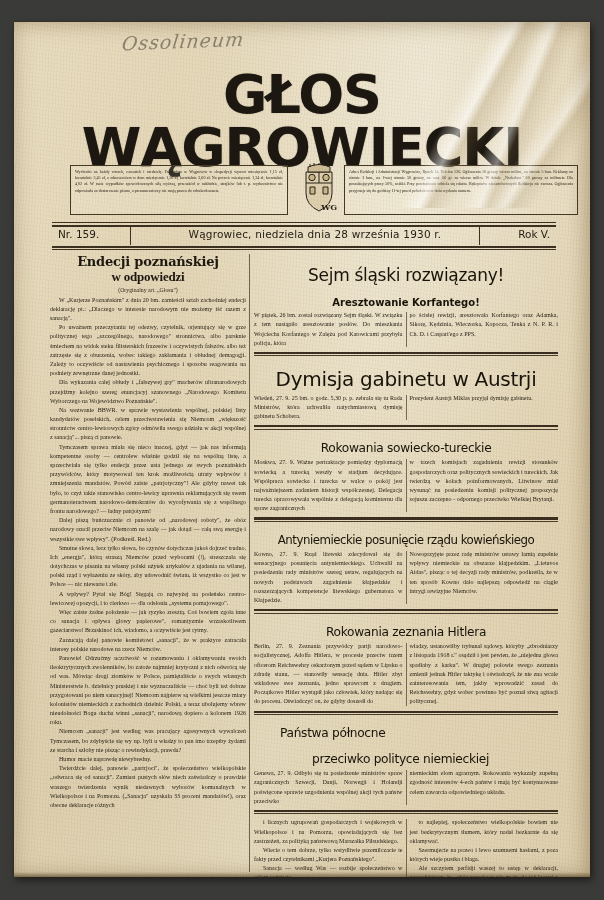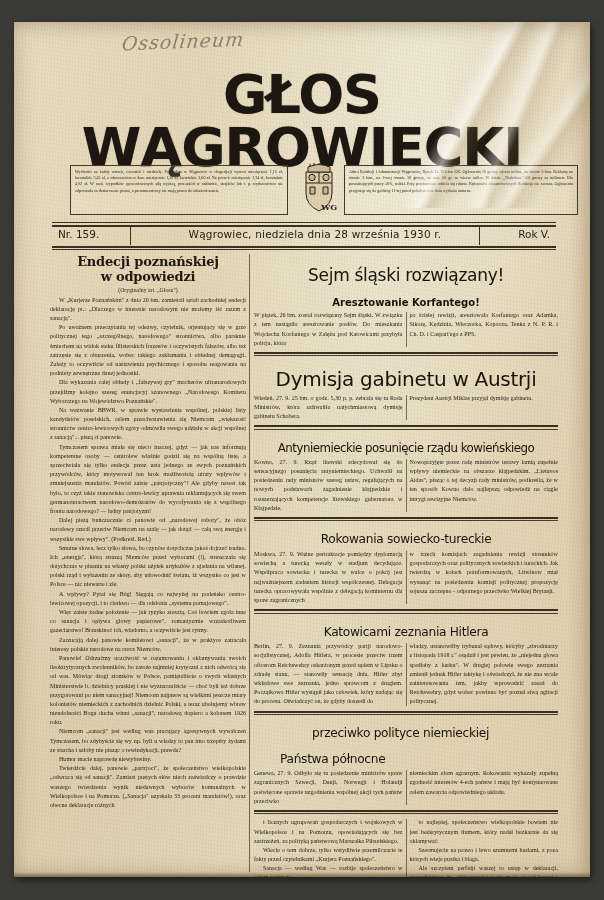--- a/index.html
+++ b/index.html
@@ -118,21 +118,21 @@
     color:#2a2318;hyphens:auto;
   }
   .body p{margin:0;text-indent:9px;}
 
   
   .head-serif{
     font-family:"DejaVu Serif", serif;font-weight:bold;
     text-align:center;color:#1d1810;line-height:1.18;
   }
   #h-endecja{font-size:13px;letter-spacing:-.2px;}
-  #h-endecja .l2{display:block;}
+  #h-endecja .l2{display:block;font-family:Liberation Serif, serif;}
   #sub-oryg{
     font-family:"Liberation Serif",serif;font-size:5.8px;
     text-align:center;color:#33291c;margin:2px 0 3px 0;
   }
 
   
   .head-sans{
     font-family:"DejaVu Sans", sans-serif;
     text-align:center;color:#191409;line-height:1.12;
     letter-spacing:-.3px;
@@ -252,52 +252,52 @@
             <div class="head-sans h1b">Dymisja gabinetu w Austrji</div>
             <div class="two" style="margin-top:3px;">
               <div class="body">Wiedeń, 27. 9. 25 bm. o godz. 5,30 p. p. zebrała się tu Rada Ministrów, która uchwaliła natychmiastową dymisję gabinetu Schobera.</div>
               <div class="body">Prezydent Austrji Miklas przyjął dymisję gabinetu.</div>
             </div>
             <div class="hr-thick"></div>
             <div class="hr-thin"></div>
           </div>
 
           <div>
+            <div class="head-sans h-small">Rokowania sowiecko-tureckie</div>
+            <div class="two" style="margin-top:3px;">
+              <div class="body">Moskwa, 27. 9. Ważne pertraktacje pomiędzy dyplomacją sowiecką a turecką weszły w stadjum decydujące. Współpraca sowiecka i turecka w walce o pokój jest najważniejszem zadaniem historji współczesnej. Delegacja turecka opracowywała wspólnie z delegacją kominternu dla spraw zagranicznych</div>
+              <div class="body">w trzech komisjach zagadnienia rewizji stosunków gospodarczych oraz politycznych sowieckich i tureckich. Jak twierdzą w kołach poinformowanych, Litwinow miał wysunąć na posiedzeniu komisji politycznej propozycję sojuszu zaczepno - odpornego przeciwko Wielkiej Brytanji.</div>
+            </div>
+            <div class="hr-thick"></div>
+            <div class="hr-thin"></div>
+          </div>
+
+          <div>
             <div class="head-sans h-wide" style="font-size:11.8px;">Antyniemieckie posunięcie rządu kowieńskiego</div>
             <div class="two" style="margin-top:3px;">
               <div class="body">Kowno, 27. 9. Rząd litewski zdecydował się do sensacyjnego posunięcia antyniemieckiego. Uchwalił na posiedzeniu rady ministrów szereg ustaw, regulujących na nowych podstawach zagadnienie kłajpedzkie i rozszerzających kompetencje litewskiego gubernatora w Kłajpedzie.</div>
               <div class="body">Nowoprzyjęte przez radę ministrów ustawy łamią zupełnie wpływy niemieckie na obszarze kłajpedzkim. „Lietuvos Aidas", pisząc o tej decyzji rady ministrów, podkreśla, że w ten sposób Kowno dało najlepszą odpowiedź na ciągłe intrygi rewizyjne Niemców.</div>
             </div>
             <div class="hr-thick"></div>
             <div class="hr-thin"></div>
           </div>
 
           <div>
-            <div class="head-sans h-small">Rokowania sowiecko-tureckie</div>
-            <div class="two" style="margin-top:3px;">
-              <div class="body">Moskwa, 27. 9. Ważne pertraktacje pomiędzy dyplomacją sowiecką a turecką weszły w stadjum decydujące. Współpraca sowiecka i turecka w walce o pokój jest najważniejszem zadaniem historji współczesnej. Delegacja turecka opracowywała wspólnie z delegacją kominternu dla spraw zagranicznych</div>
-              <div class="body">w trzech komisjach zagadnienia rewizji stosunków gospodarczych oraz politycznych sowieckich i tureckich. Jak twierdzą w kołach poinformowanych, Litwinow miał wysunąć na posiedzeniu komisji politycznej propozycję sojuszu zaczepno - odpornego przeciwko Wielkiej Brytanji.</div>
-            </div>
-            <div class="hr-thick"></div>
-            <div class="hr-thin"></div>
-          </div>
-
-          <div>
-            <div class="head-sans h-small">Katowicami zeznania Hitlera</div>
+            <div class="head-sans h-small">Rokowania zeznania Hitlera</div>
             <div class="two" style="margin-top:3px;">
               <div class="body">Berlin, 27. 9. Zeznania przywódcy partji narodowo-socjalistycznej, Adolfa Hitlera, w procesie przeciw trzem oficerom Reichswehry oskarżonym przed sądem w Lipsku o zdradę stanu, — stanowiły sensację dnia. Hitler zbyt wkładowe swe zeznania, jedno sprawcom z drugiem. Początkowo Hitler wystąpił jako człowiek, który nadając się do procesu. Oświadczyć on, że gdyby doszedł do</div>
               <div class="body">władzy, ustanowiłby trybunał sądowy, któryby „zbrodniarzy z listopada 1918 r." osądził i jest pewien, że „niejedna głowa spadłaby z karku". W drugiej połowie swego zeznania zmienił jednak Hitler taktykę i oświadczył, że nie zna wcale zainteresowania tem, jakby wprowadzić zasad do Reichswehry, gdyż wobec powinno być poznał siwą agitacji politycznej.</div>
             </div>
             <div class="hr-thick"></div>
             <div class="hr-thin"></div>
           </div>
 
           <div>
+            <div class="head-sans h-small" style="text-align:left;padding-left:26px;">Państwa północne</div>
             <div class="head-sans h-small" style="text-align:left;padding-left:58px;">przeciwko polityce niemieckiej</div>
-            <div class="head-sans h-small" style="text-align:left;padding-left:26px;">Państwa północne</div>
             <div class="two" style="margin-top:3px;">
               <div class="body">Genewa, 27. 9. Odbyło się tu posiedzenie ministrów spraw zagranicznych Szwecji, Danji, Norwegji i Holandji poświęcone sprawie uzgodnienia wspólnej akcji tych państw przeciwko</div>
               <div class="body">niemieckim elom agrarnym. Rokowania wykazały zupełną zgodność interesów 4-ech państw i mają być kontynuowane celem zawarcia odpowiedniego układu.</div>
             </div>
             <div class="hr-thick"></div>
             <div class="hr-thin"></div>
           </div>
 
           <div class="two" style="margin-top:2px;">
             <div class="body" id="contL">

